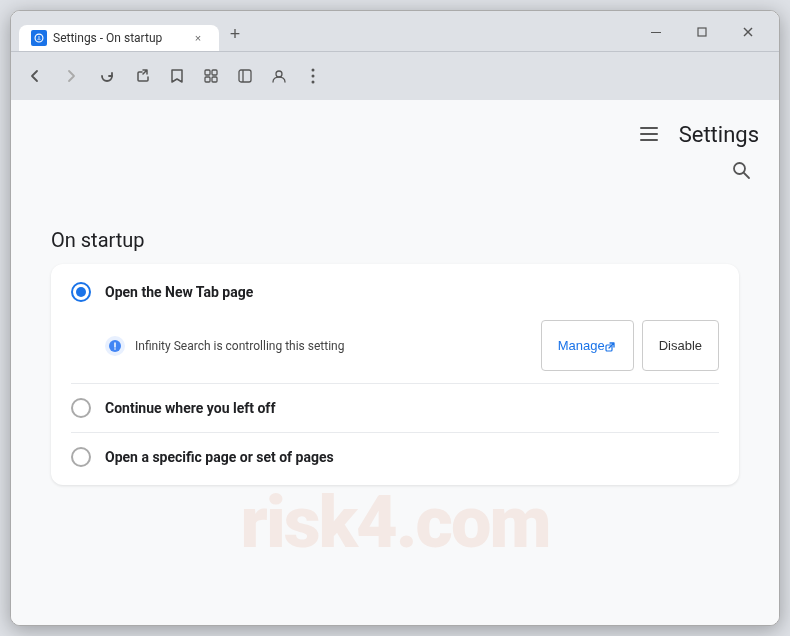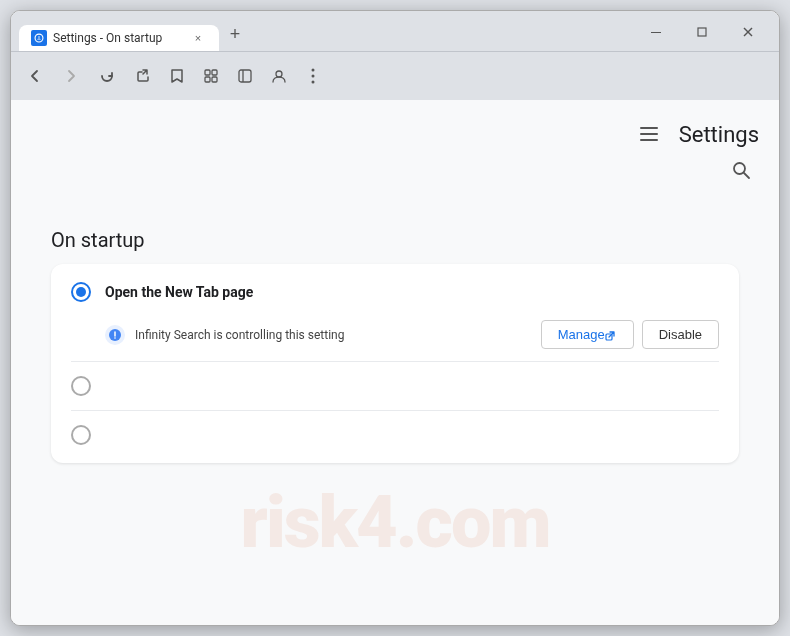--- a/index.html
+++ b/index.html
@@ -353,21 +353,21 @@
       border-radius: 4px;
       background: #fff;
       font-size: 13px;
       color: #1a73e8;
       cursor: pointer;
       display: flex;
       align-items: center;
     }
 
     .disable-btn {
-      padding: 6px 16px;
+      padding: 17px 16px;
       border: 1px solid #ccc;
       border-radius: 4px;
       background: #fff;
       font-size: 13px;
       color: #333;
       cursor: pointer;
     }
 
     .divider {
       height: 1px;
@@ -553,26 +553,28 @@
                   </svg>
               </button>
               <button class="disable-btn">Disable</button>
             </div>
           </div>
 
           <div class="divider"></div>
 
           <div class="option-row">
             <div class="radio-outer"></div>
+            <span class="option-label">Continue where you left off</span>
           </div>
 
           <div class="divider"></div>
 
           <div class="option-row">
             <div class="radio-outer"></div>
+            <span class="option-label">Open a specific page or set of pages</span>
           </div>
 
         </div>
       </div>
 
       <div class="watermark">risk4.com</div>
     </div>
   </div>
 </div>
 

